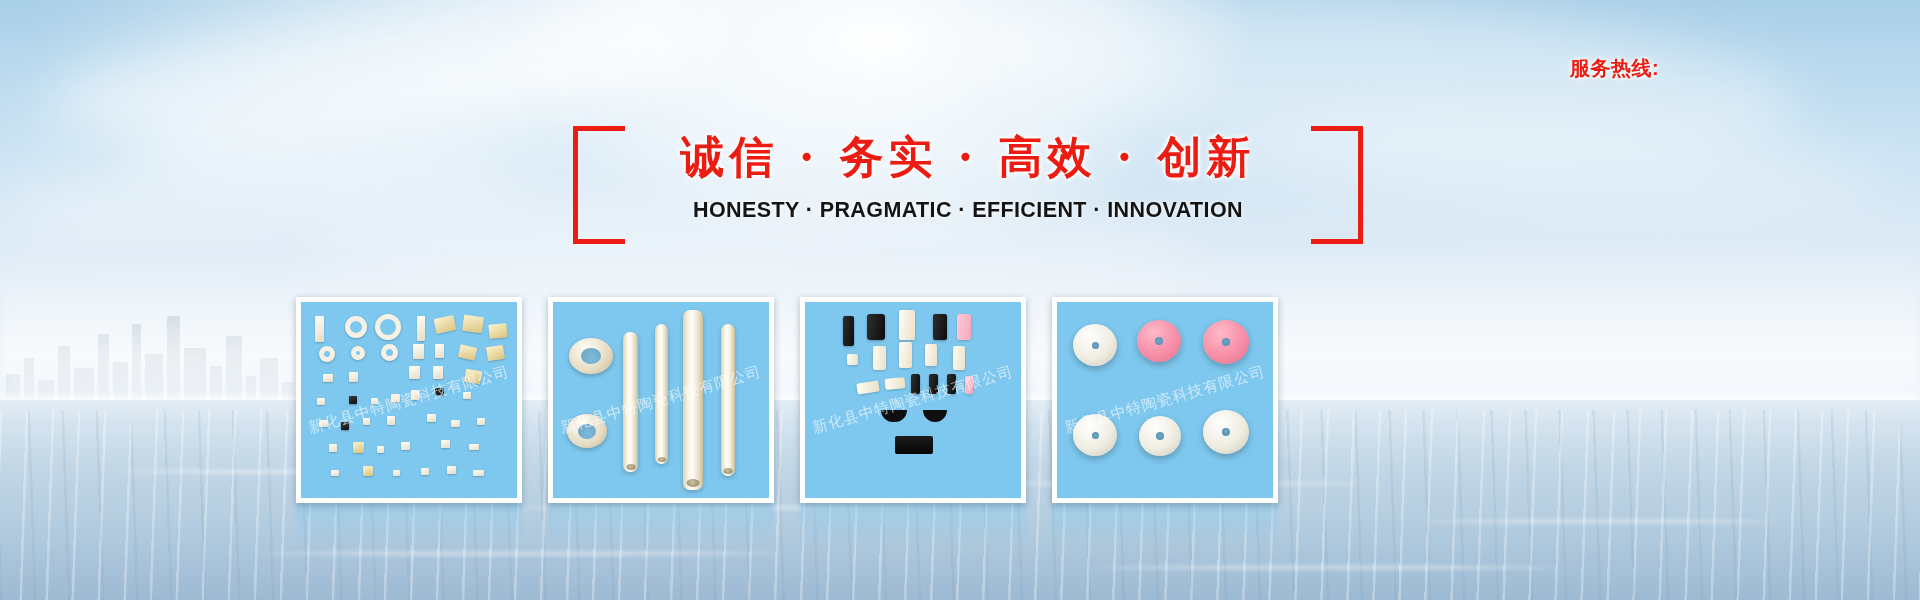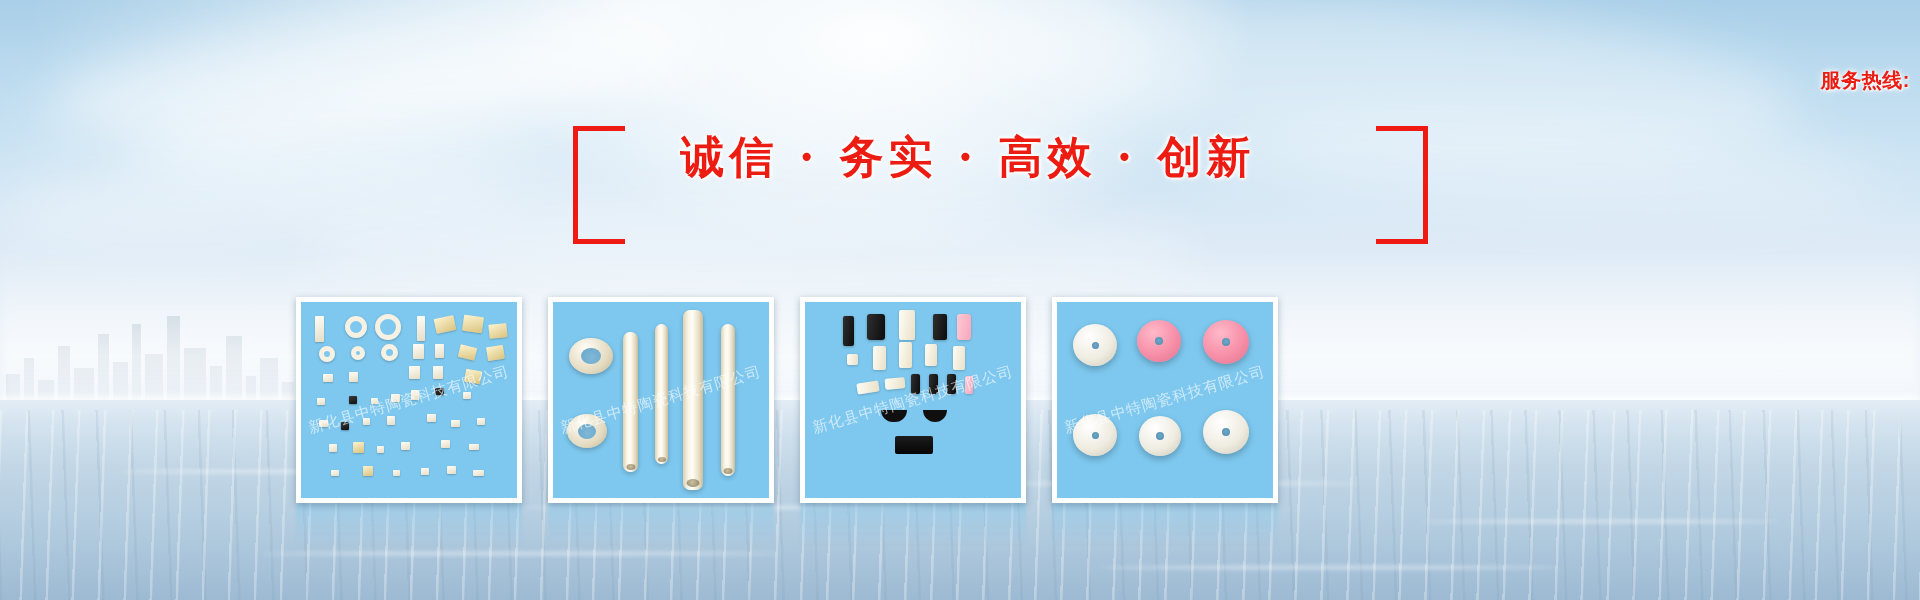--- a/index.html
+++ b/index.html
@@ -57,21 +57,21 @@
     position:absolute; height:3px; border-radius:50%;
     background:rgba(255,255,255,.55); filter:blur(2px);
   }
   .horizon-glow {
     position:absolute; left:0; top:396px; width:1920px; height:22px;
     background:linear-gradient(180deg, rgba(255,255,255,.88), rgba(255,255,255,0));
     filter:blur(3px);
   }
 
   
-  .slogan-block { position:absolute; left:573px; top:126px; width:855px; height:118px; }
+  .slogan-block { position:absolute; left:573px; top:126px; width:790px; height:118px; }
 
   .bracket { position:absolute; top:0; width:52px; height:118px; }
   .bracket::before, .bracket::after, .bracket > i {
     content:""; position:absolute; background:#ed1b14;
   }
   .bracket.left::before { left:0; top:0;  width:52px; height:5px; }
   .bracket.left::after  { left:0; bottom:0; width:52px; height:5px; }
   .bracket.left > i     { left:0; top:0; width:5px; height:118px; }
   .bracket.left { left:0; }
 
@@ -105,21 +105,21 @@
     white-space:nowrap;
   }
 
   
   .contact { position:absolute; left:1570px; top:52px; width:340px; }
   .contact .line {
     color:#ec1c12; font-weight:700; white-space:nowrap;
     text-shadow:0 0 4px #fff, 0 0 8px #fff, 1px 1px 2px rgba(255,255,255,.9);
   }
   .c-tag   { font-size:21px; letter-spacing:.5px; line-height:30px; }
-  .c-label { font-size:20px; letter-spacing:.5px; line-height:30px; margin-top:13px;text-align:right; }
+  .c-label { font-size:20px; letter-spacing:.5px; line-height:30px; margin-top:1px; }
   .c-phone { font-size:29px; letter-spacing:.5px; line-height:36px; font-family:"DejaVu Sans",sans-serif; }
 
   
   .cards { position:absolute; left:296px; top:297px; width:980px; height:210px; }
   .card {
     position:absolute; top:0; width:226px; height:206px;
     background:#ffffff;
     padding:5px;
     box-shadow:0 2px 7px rgba(40,70,95,.35);
   }
@@ -231,20 +231,21 @@
   <div class="ripple" style="left:1100px;top:566px;width:460px;"></div>
 
   <div class="slogan-block">
     <div class="bracket left">
         <i></i>
       </div>
     <div class="bracket right">
         <i></i>
       </div>
     <div class="slogan-cn">诚信 · 务实 · 高效 · 创新</div>
+    <div class="slogan-en">HONESTY · PRAGMATIC · EFFICIENT · INNOVATION</div>
   </div>
 
   <div class="contact">
     <div class="line c-label">服务热线:</div>
   </div>
 
   <div class="cards">
 
     <div class="reflect r1"></div>
     <div class="reflect r2"></div>

